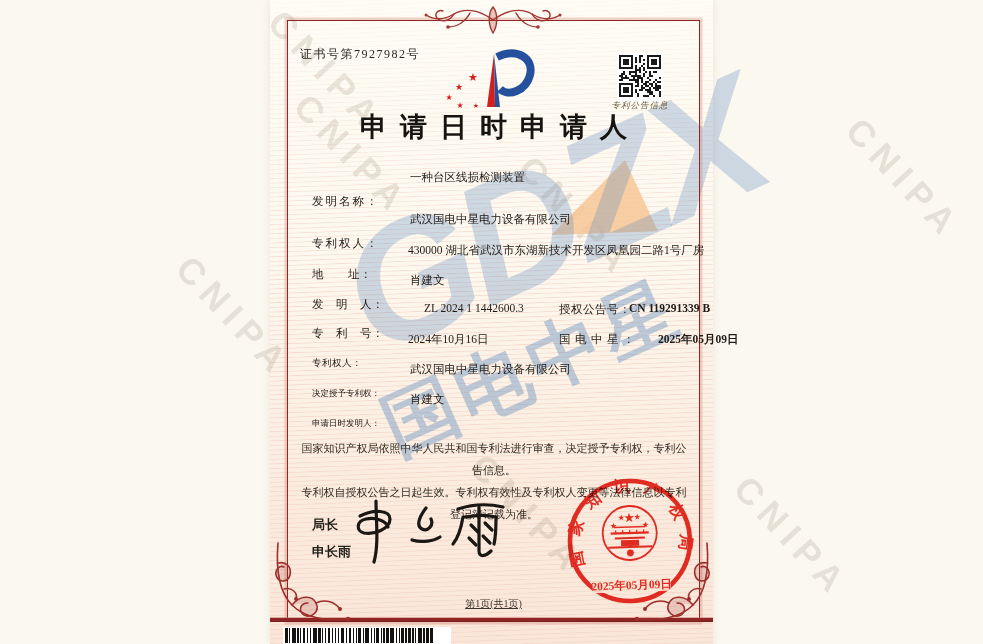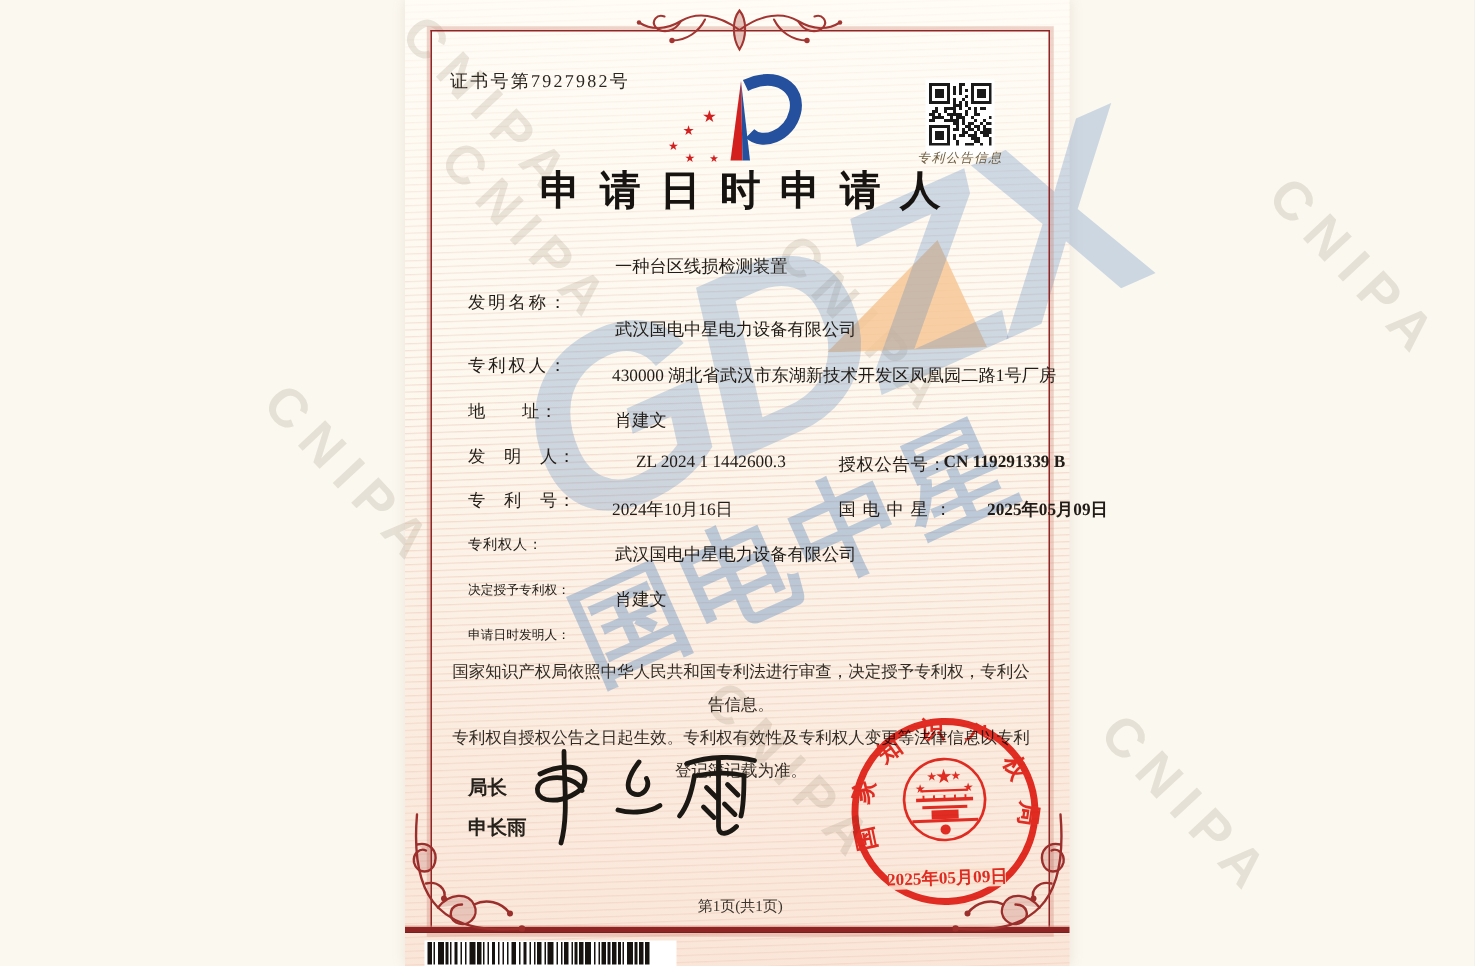--- a/index.html
+++ b/index.html
@@ -79,21 +79,21 @@
   .statement{ position:absolute; left:30px; top:437px; width:388px; z-index:4;
     text-align:center; font-size:11px; line-height:22px; color:#332c24; }
   
   .signer{ position:absolute; left:42px; top:511px; z-index:4;
     font-size:13px; font-weight:bold; line-height:27px; color:#26211b; }
   .sig-script{ position:absolute; left:76px; top:492px; z-index:4; }
   .seal{ position:absolute; left:294px; top:475px; width:132px; height:132px; z-index:5;
     opacity:.95; mix-blend-mode:multiply; transform:rotate(-2deg); }
   
   .page-info{ position:absolute; left:17px; top:597px; width:413px; z-index:4;
-    text-align:center; font-size:10px; color:#3c352d; }
+    text-align:center; font-size:10px; color:#3c352d;text-decoration:underline; }
   .barcode{ position:absolute; left:13px; top:627px; width:168px; height:17px; z-index:6;
     background:#fff; display:flex; align-items:stretch; padding:1px 2px; }
   .barcode span{ background:#15120f; height:100%; }
   
   .orn{ position:absolute; z-index:4; pointer-events:none; }
   .orn.top-center{ left:150px; top:1px; }
   .orn.bl{ left:0px; top:541px; }
   .orn.br{ left:365px; top:541px; transform:scaleX(-1); }
 </style>
 </head>

